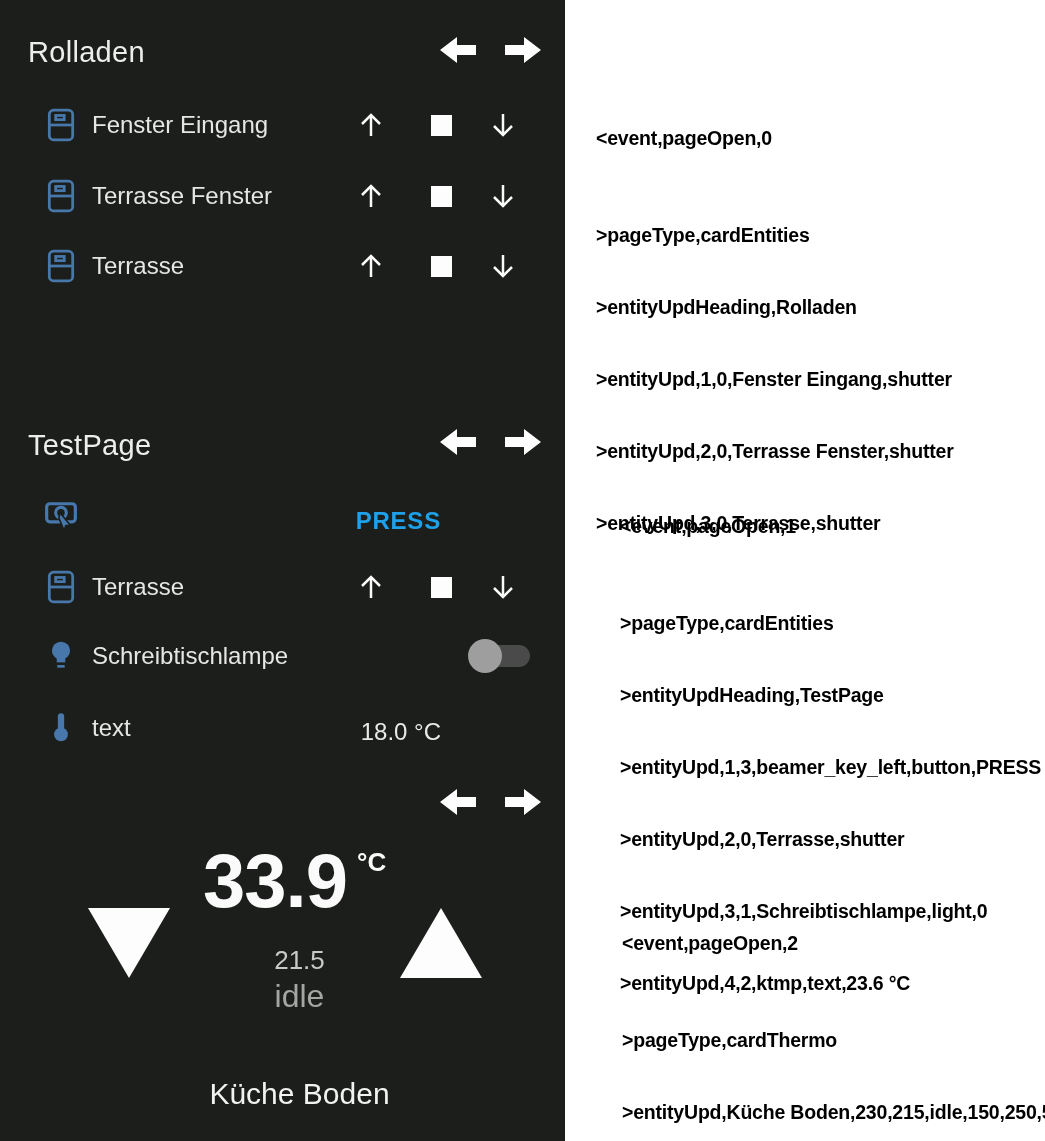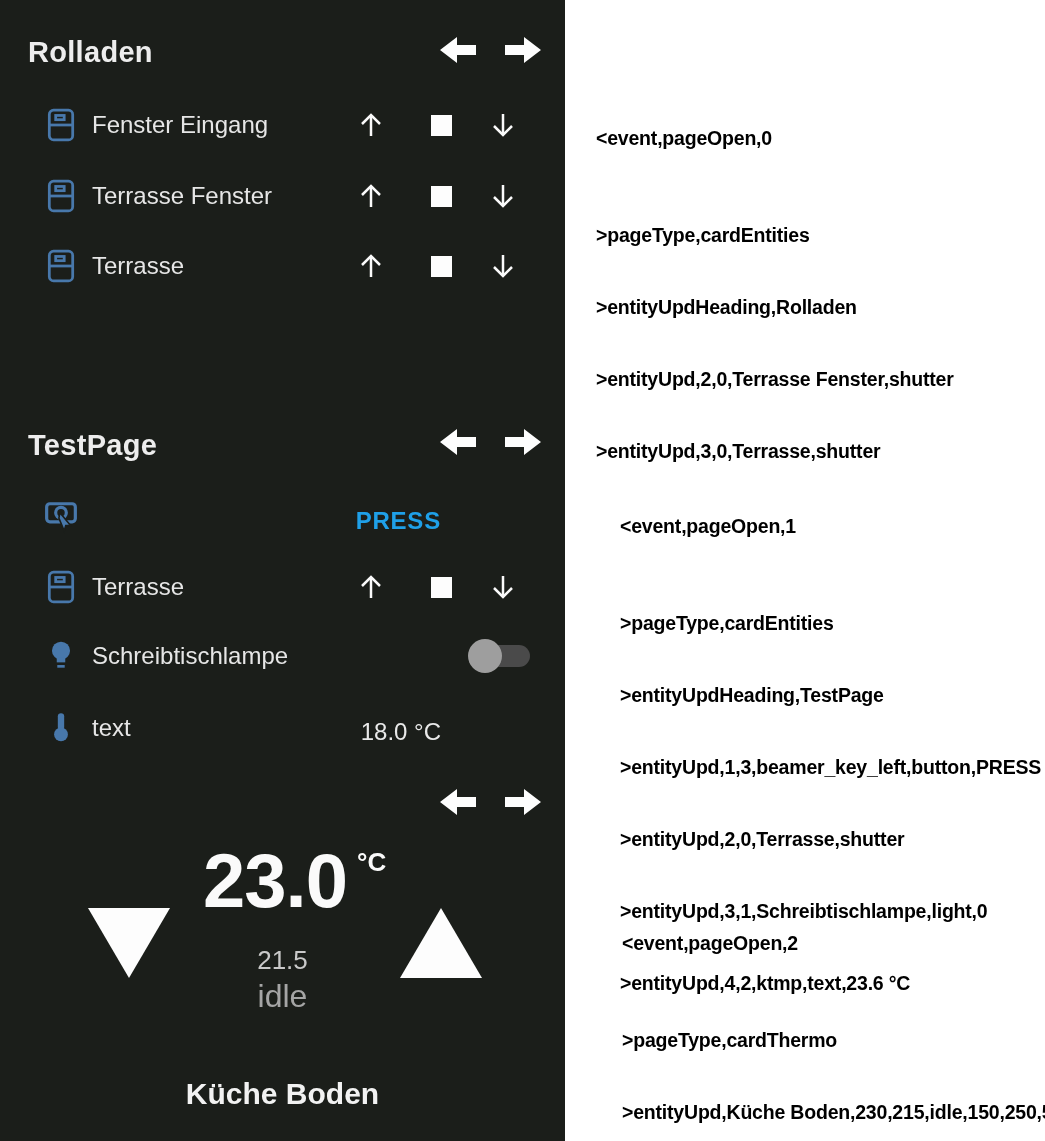--- a/index.html
+++ b/index.html
@@ -2,21 +2,21 @@
 <html><head>
 <meta charset="utf-8">
 <style>
   html,body { margin:0; padding:0; background:#ffffff; }
   .stage { position:relative; width:1045px; height:1141px; background:#ffffff; overflow:hidden;
            font-family:"Liberation Sans", sans-serif; }
 
   
   .panel { position:absolute; left:0; top:0; width:565px; height:1141px; background:#1b1e1a; color:#e8e8e8; }
 
-  .heading { position:absolute; left:28px; font-size:29px; font-weight:700; color:#ededed; letter-spacing:0.3px; }
+  .heading { position:absolute; left:28px; font-size:29px; font-weight:400; color:#ededed; letter-spacing:0.3px; }
 
   .nav-arrow { position:absolute; width:36px; height:30px; }
   .nav-left  { left:440px; }
   .nav-right { left:505px; }
 
   .row { position:absolute; left:0; width:473px; height:36px; }
   .eicon  { position:absolute; left:45px; top:1px; width:32px; height:34px; }
   .elabel { position:absolute; left:92px; top:0; line-height:36px; font-size:24px; color:#e6e6e6; white-space:nowrap; }
   .ctl { position:absolute; top:3px; width:30px; height:30px; display:flex; align-items:center; justify-content:center; }
   .ctl-up   { left:356px; }
@@ -28,24 +28,24 @@
 
   .toggle { position:absolute; left:470px; top:7px; width:60px; height:22px; border-radius:11px; background:#4a4a4a; }
   .toggle .knob { position:absolute; left:-2px; top:-6px; width:34px; height:34px; border-radius:50%; background:#9e9e9e; }
 
   
   .cur-temp { position:absolute; left:203px; top:843px; font-size:76px; line-height:76px; font-weight:700; color:#fafafa; letter-spacing:-1px; }
   .cur-unit { position:absolute; left:357px; top:847px; font-size:26px; font-weight:700; color:#fafafa; }
   .tri { position:absolute; width:0; height:0; }
   .tri-down { left:88px;  top:908px; border-left:41px solid transparent; border-right:41px solid transparent; border-top:70px solid #fdfdfd; }
   .tri-up   { left:400px; top:908px; border-left:41px solid transparent; border-right:41px solid transparent; border-bottom:70px solid #fdfdfd; }
-  .centered { position:absolute; left:0; width:565px; text-align:center; }
+  .centered { position:absolute; left:17px; width:565px; text-align:center; }
   .target-temp { top:945px; font-size:26px; color:#c9c9c9; }
   .thermo-state { top:978px; font-size:32px; color:#a5a5a5; }
-  .thermo-name { top:1077px; font-size:30px; color:#f2f2f2;font-weight:bold; }
+  .thermo-name { top:1077px; font-size:30px; color:#f2f2f2; }
 
   
   .pblock { position:absolute; color:#000; font-weight:700; font-size:19.5px; line-height:24px; white-space:pre; letter-spacing:-0.2px; }
   .pevent { margin-bottom:25px; }
 </style>
 </head>
 <body>
 
 <svg width="0" height="0" style="position:absolute">
   <defs>
@@ -205,35 +205,36 @@
       <span class="eval">18.0 °C</span>
     </div>
 
     <svg class="nav-arrow nav-left" style="top:787px">
         <use href="#arr-left"></use>
       </svg>
     <svg class="nav-arrow nav-right" style="top:787px">
         <use href="#arr-right"></use>
       </svg>
 
-    <div class="cur-temp">23.0</div>
+    <div class="cur-temp">33.9</div>
     <div class="cur-unit">°C</div>
 
     <div class="tri tri-down"></div>
     <div class="tri tri-up"></div>
 
     <div class="centered target-temp">21.5</div>
     <div class="centered thermo-state">idle</div>
     <div class="centered thermo-name">Küche Boden</div>
   </div>
 
   <div class="pblock" style="left:596px; top:78px">
     <div class="pevent">&lt;event,pageOpen,0</div>
     <div>&gt;pageType,cardEntities</div>
     <div>&gt;entityUpdHeading,Rolladen</div>
+    <div>&gt;entityUpd,1,0,Fenster Eingang,shutter</div>
     <div>&gt;entityUpd,2,0,Terrasse Fenster,shutter</div>
     <div>&gt;entityUpd,3,0,Terrasse,shutter</div>
   </div>
 
   <div class="pblock" style="left:620px; top:466px">
     <div class="pevent">&lt;event,pageOpen,1</div>
     <div>&gt;pageType,cardEntities</div>
     <div>&gt;entityUpdHeading,TestPage</div>
     <div>&gt;entityUpd,1,3,beamer_key_left,button,PRESS</div>
     <div>&gt;entityUpd,2,0,Terrasse,shutter</div>

